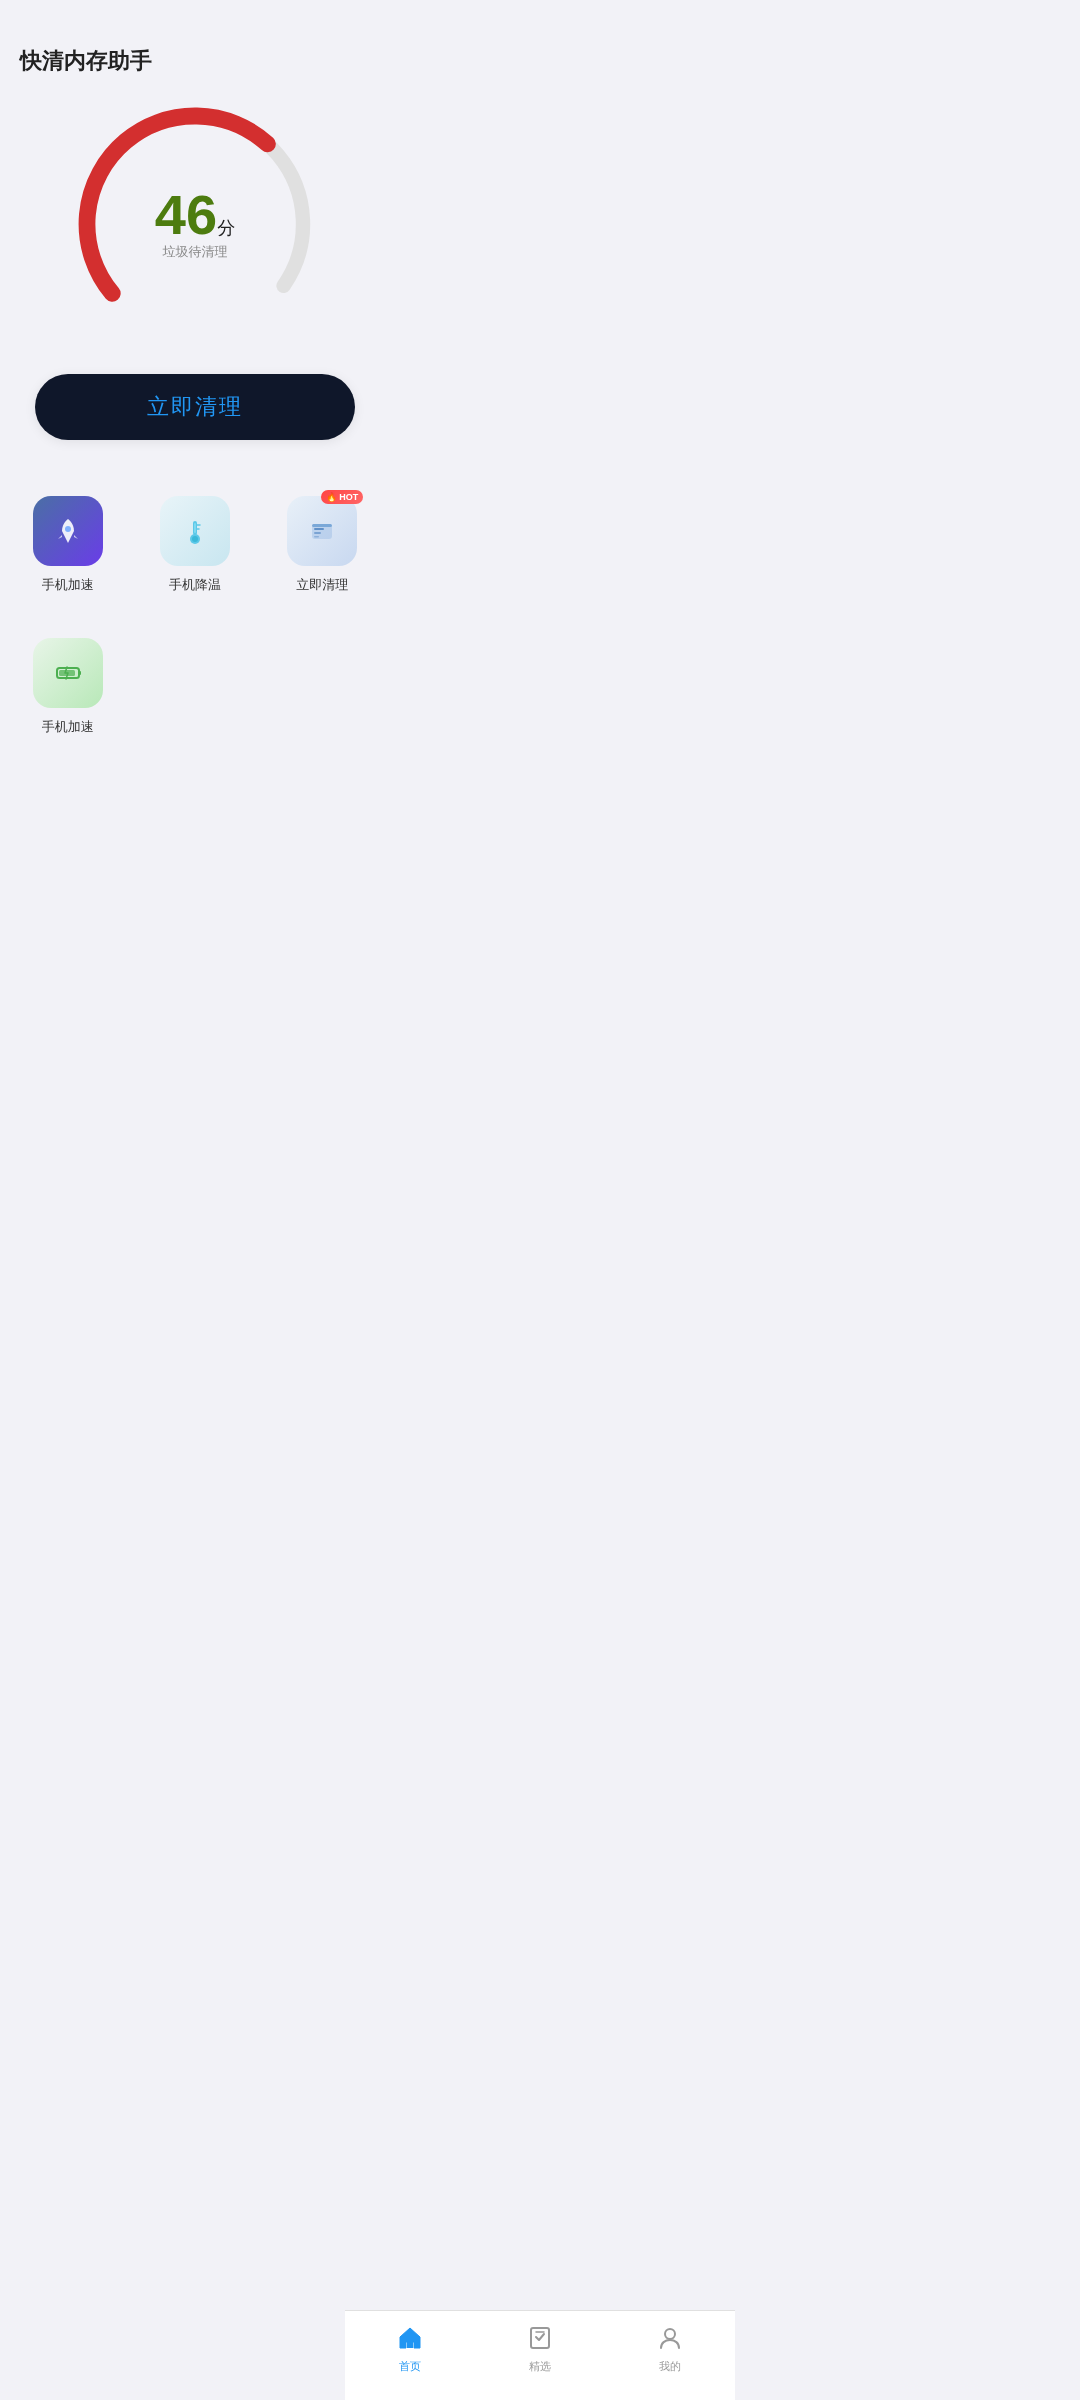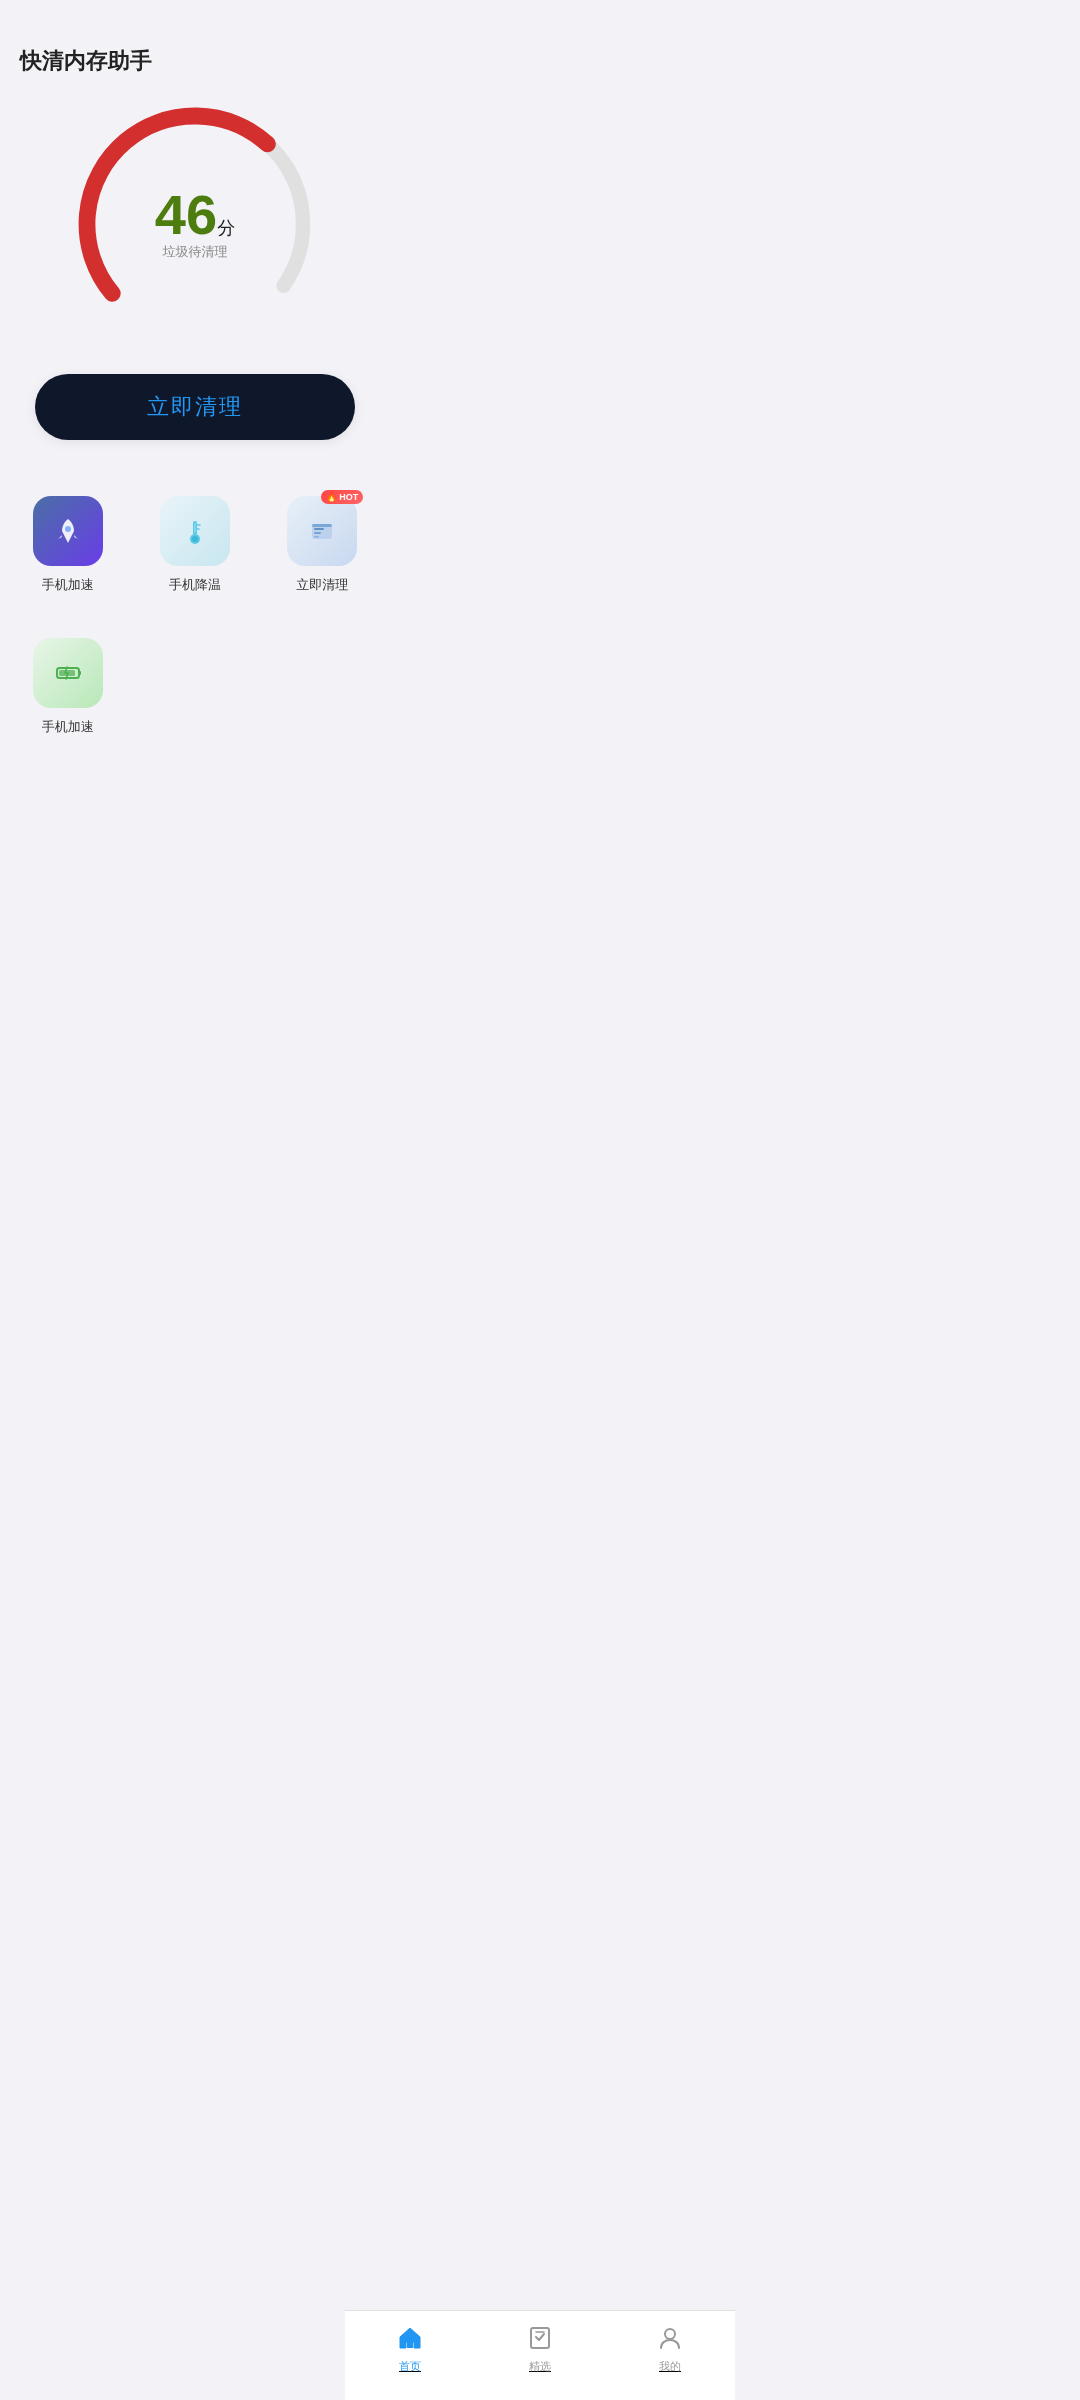--- a/index.html
+++ b/index.html
@@ -164,21 +164,20 @@
     }
 
     .nav-item {
       flex: 1;
       display: flex;
       flex-direction: column;
       align-items: center;
       gap: 4px;
       cursor: pointer;
       padding: 6px 0;
-      text-decoration: underline;
     }
 
     .nav-label {
       font-size: 11px;
       color: #999;
     }
 
     .nav-label.active {
       color: #2196f3;
     }

